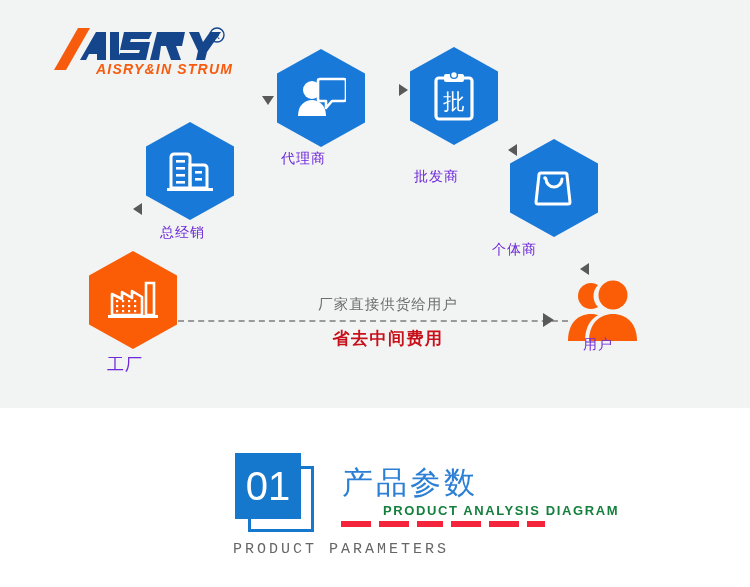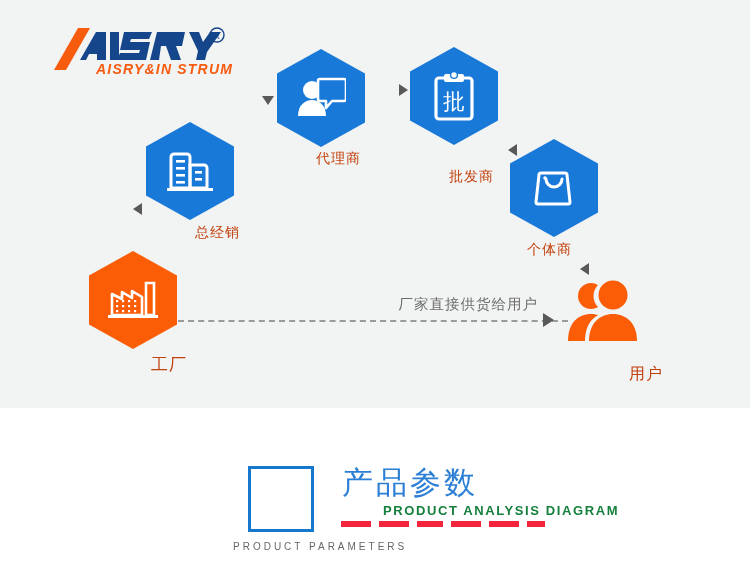--- a/index.html
+++ b/index.html
@@ -26,23 +26,23 @@
   .hex{
     position:absolute;
     display:flex;align-items:center;justify-content:center;
   }
   .hex svg.hexshape{position:absolute;left:0;top:0;}
   .hex .glyph{position:relative;z-index:2;display:flex;align-items:center;justify-content:center;width:100%;height:100%;}
 
   
   .nlabel{
     position:absolute;
-    font-size:14px;color:#c2410c;
+    font-size:14px;color:#6d28d9;
     font-family:"DejaVu Sans","Liberation Sans",sans-serif;
-    white-space:nowrap;text-align:right;
+    white-space:nowrap;text-align:left;
     letter-spacing:1px;
   }
 
   
   .tri{position:absolute;width:0;height:0;}
   .tri-down{border-left:6px solid transparent;border-right:6px solid transparent;border-top:9px solid #595959;}
   .tri-left{border-top:6px solid transparent;border-bottom:6px solid transparent;border-right:9px solid #595959;}
   .tri-right{border-top:6px solid transparent;border-bottom:6px solid transparent;border-left:9px solid #595959;}
 
   
@@ -51,21 +51,21 @@
     border-top:2px dashed #9a9a9a;
   }
   .dash-arrow{
     position:absolute;left:543px;top:313px;
     width:0;height:0;
     border-top:7px solid transparent;border-bottom:7px solid transparent;
     border-left:11px solid #595959;
   }
 
   .centertext{
-    position:absolute;width:300px;text-align:right;white-space:nowrap;
+    position:absolute;width:300px;text-align:center;white-space:nowrap;
     font-family:Liberation Mono, monospace;
   }
   .ct-gray{left:238px;top:295px;font-size:14.5px;color:#6e6e6e;letter-spacing:1px;}
   .ct-red{left:238px;top:327px;font-size:17px;color:#c8101a;font-weight:bold;letter-spacing:1.5px;}
 
   
   .userfig{position:absolute;left:565px;top:275px;width:92px;height:68px;}
 
   
   .panel-bottom{position:absolute;left:0;top:408px;width:750px;height:179px;background:#ffffff;}
@@ -99,22 +99,22 @@
     white-space:nowrap;font-weight:bold;margin-left:39px;
   }
   .redrule{
     position:absolute;left:341px;top:521px;width:204px;height:6px;
   }
   .redrule i{
     display:block;position:absolute;top:0;height:6px;background:#f4243c;
   }
   .sub-en{
     position:absolute;left:233px;top:541px;
-    font-size:10px;color:#666666;letter-spacing:3px;
-    font-family:Liberation Sans, sans-serif;
+    font-size:15px;color:#666666;letter-spacing:3px;
+    font-family:Liberation Mono, monospace;
     white-space:nowrap;
   }
 </style>
 </head>
 <body>
 
 <div id="stage">
 
   <div class="panel-top"></div>
 
@@ -250,36 +250,40 @@
         <path d="M3 66 C3 48 13 39 26 39 C39 39 49 48 49 66 Z" fill="#fb5d07"></path>
 
         <circle cx="44" cy="21" r="15.5" fill="#f2f3f3"></circle>
         <path d="M20 66 C20 47 31 37 46 37 C61 37 72 47 72 66 Z" fill="#f2f3f3"></path>
 
         <circle cx="48" cy="20" r="14.5" fill="#fb5d07"></circle>
         <path d="M24 66 C24 48 35 39 48 39 C61 39 72 48 72 66 Z" fill="#fb5d07"></path>
       </svg>
     </div>
   </div>
-  <div class="nlabel" style="left:583px;top:364px;width:80px;font-size:16px;font-family:Liberation Mono, monospace;">用户</div>
+  <div class="nlabel" style="left:583px;top:336px;width:80px;font-size:14px;font-family:Liberation Mono, monospace;">用户</div>
 
   <div class="tri tri-down" style="left:262px;top:96px;"></div>
   <div class="tri tri-right" style="left:399px;top:84px;"></div>
   <div class="tri tri-left" style="left:133px;top:203px;"></div>
   <div class="tri tri-left" style="left:508px;top:144px;"></div>
   <div class="tri tri-left" style="left:580px;top:263px;"></div>
 
   <div class="dashline"></div>
   <div class="dash-arrow"></div>
 
   <div class="centertext ct-gray">厂家直接供货给用户</div>
+  <div class="centertext ct-red">省去中间费用</div>
 
   <div class="panel-bottom"></div>
 
   <div class="num-outline"></div>
+  <div class="num-box">
+    <span>01</span>
+  </div>
 
   <div class="title-cn">产品参数</div>
   <div class="title-en">PRODUCT ANALYSIS DIAGRAM</div>
 
   <div class="redrule">
     <i style="left:0px;width:30px;"></i>
     <i style="left:38px;width:30px;"></i>
     <i style="left:76px;width:26px;"></i>
     <i style="left:110px;width:30px;"></i>
     <i style="left:148px;width:30px;"></i>

